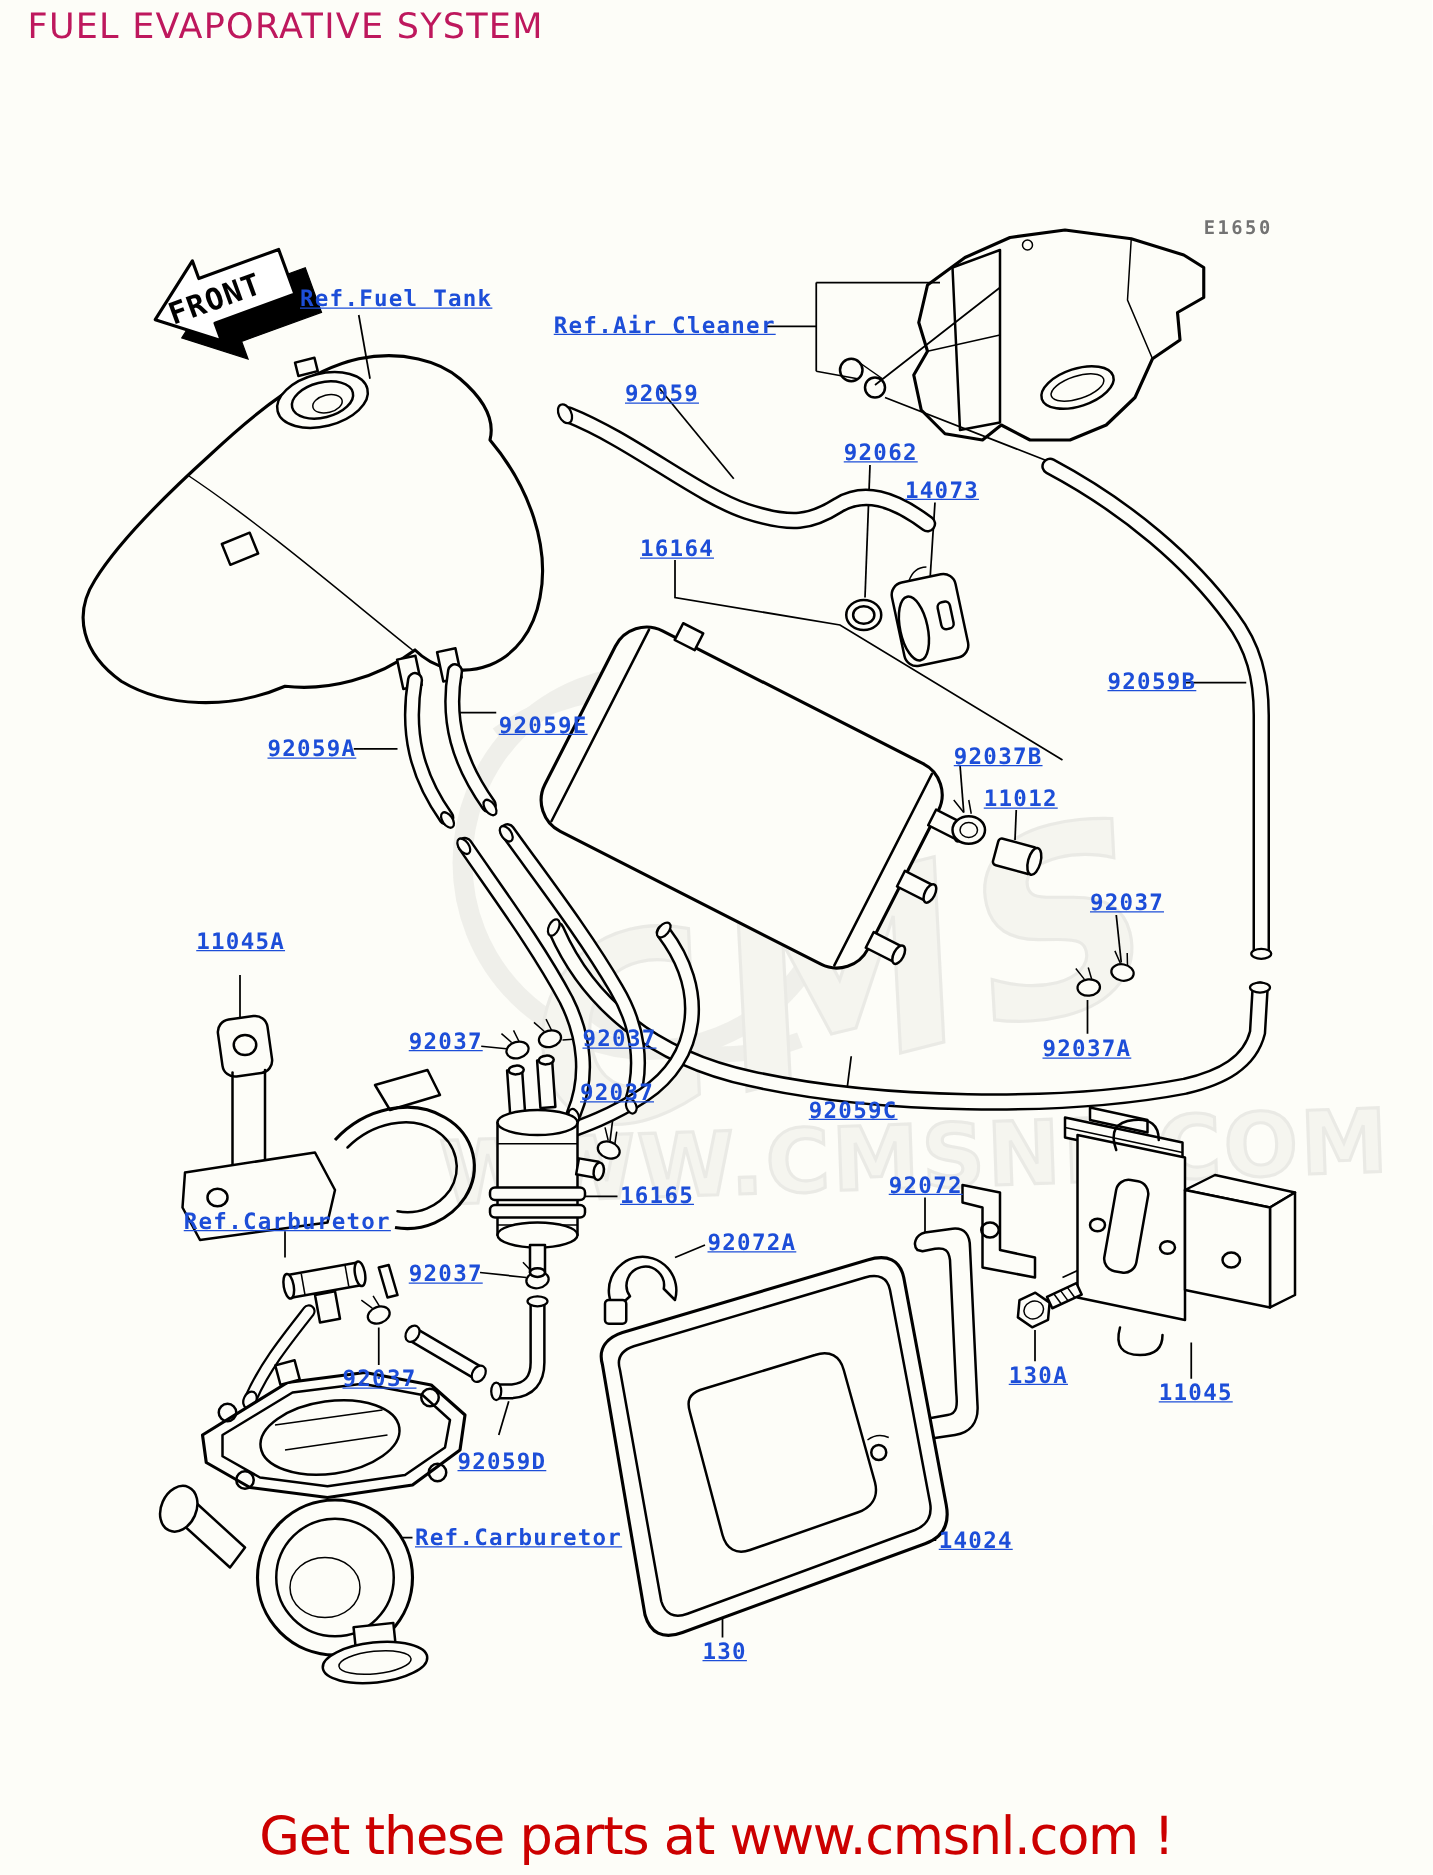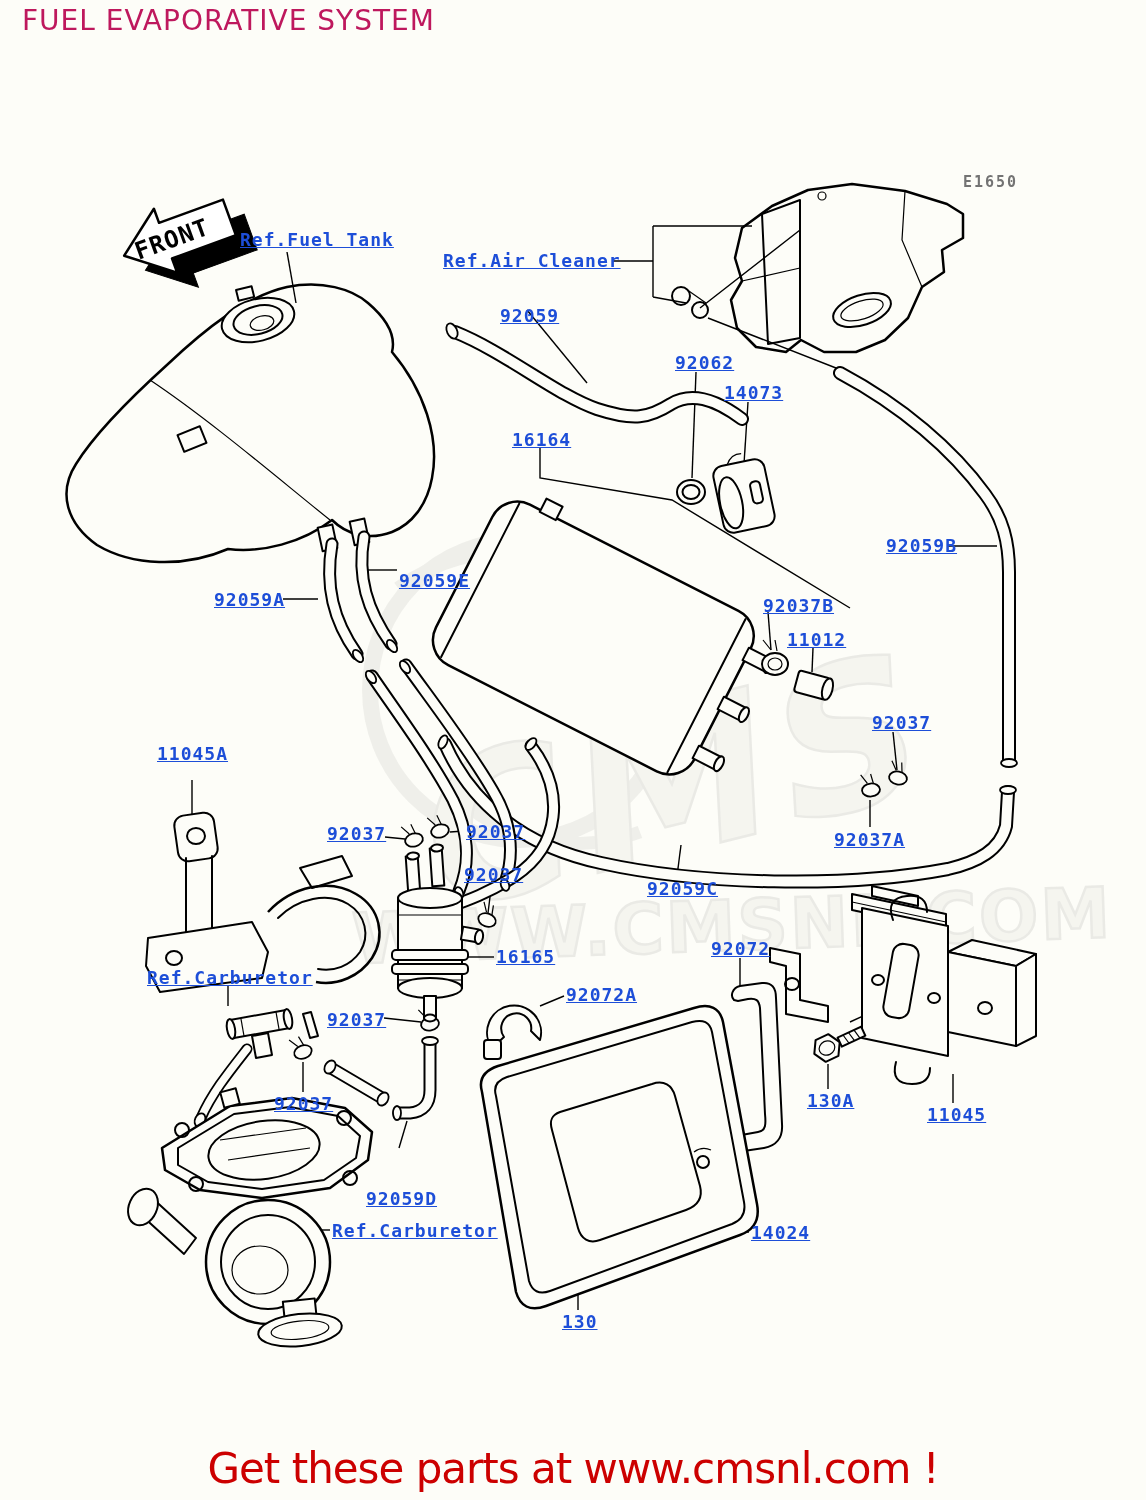--- a/index.html
+++ b/index.html
@@ -361,19 +361,19 @@
   <div class="plabel" style="left:464px;top:864px;">92037</div>
   <div class="plabel" style="left:647px;top:878px;">92059C</div>
   <div class="plabel" style="left:711px;top:938px;">92072</div>
   <div class="plabel" style="left:496px;top:946px;">16165</div>
   <div class="plabel" style="left:566px;top:984px;">92072A</div>
   <div class="plabel" style="left:147px;top:967px;">Ref.Carburetor</div>
   <div class="plabel" style="left:327px;top:1009px;">92037</div>
   <div class="plabel" style="left:274px;top:1093px;">92037</div>
   <div class="plabel" style="left:807px;top:1090px;">130A</div>
   <div class="plabel" style="left:927px;top:1104px;">11045</div>
-  <div class="plabel" style="left:366px;top:1188px;text-align:center;">92059D</div>
+  <div class="plabel" style="left:366px;top:1159px;text-align:center;">92059D</div>
   <div class="plabel" style="left:332px;top:1220px;">Ref.Carburetor</div>
   <div class="plabel" style="left:751px;top:1222px;">14024</div>
   <div class="plabel" style="left:562px;top:1311px;">130</div>
 
   <div class="footer-banner">Get these parts at www.cmsnl.com !</div>
 </div>
 
 </body></html>

